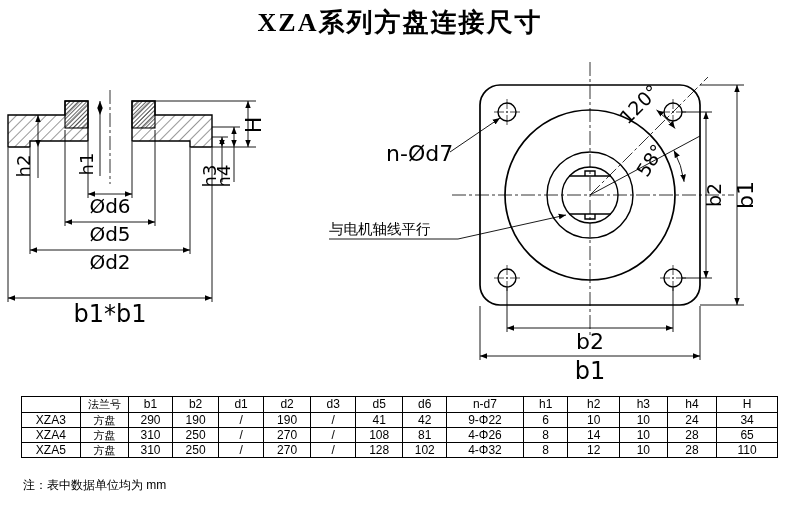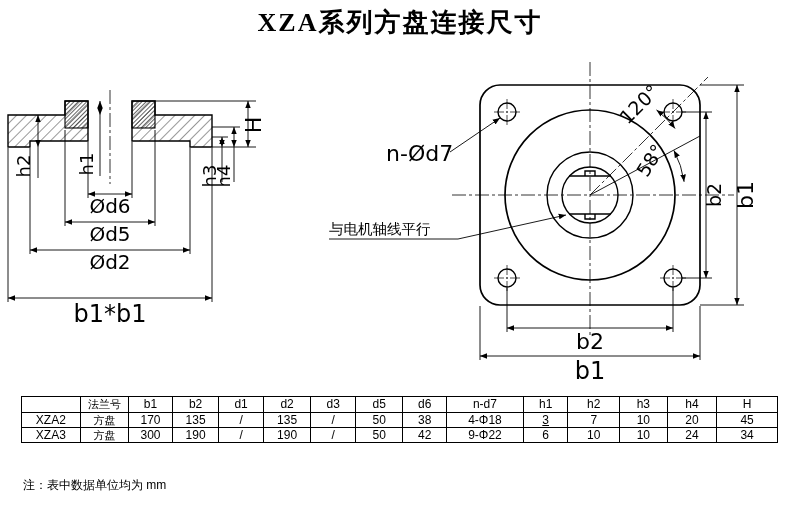--- a/index.html
+++ b/index.html
@@ -204,50 +204,67 @@
         <th>n-d7</th>
         <th>h1</th>
         <th>h2</th>
         <th>h3</th>
         <th>h4</th>
         <th>H</th>
       </tr>
     </thead>
     <tbody>
       <tr>
-        <td>XZA2</td>
-        <td class="cjk">方盘</td>
-        <td>170</td>
-        <td>135</td>
-        <td>/</td>
-        <td>135</td>
-        <td>/</td>
-        <td>50</td>
-        <td>38</td>
-        <td>4-Φ18</td>
-        <td class="u">3</td>
-        <td>7</td>
-        <td>10</td>
-        <td>20</td>
-        <td>45</td>
-      </tr>
-      <tr>
         <td>XZA3</td>
         <td class="cjk">方盘</td>
-        <td>300</td>
+        <td>290</td>
         <td>190</td>
         <td>/</td>
         <td>190</td>
         <td>/</td>
-        <td>50</td>
+        <td>41</td>
         <td>42</td>
         <td>9-Φ22</td>
         <td>6</td>
         <td>10</td>
         <td>10</td>
         <td>24</td>
         <td>34</td>
       </tr>
+      <tr>
+        <td>XZA4</td>
+        <td class="cjk">方盘</td>
+        <td>310</td>
+        <td>250</td>
+        <td>/</td>
+        <td>270</td>
+        <td>/</td>
+        <td>108</td>
+        <td>81</td>
+        <td>4-Φ26</td>
+        <td>8</td>
+        <td>14</td>
+        <td>10</td>
+        <td>28</td>
+        <td>65</td>
+      </tr>
+      <tr>
+        <td>XZA5</td>
+        <td class="cjk">方盘</td>
+        <td>310</td>
+        <td>250</td>
+        <td>/</td>
+        <td>270</td>
+        <td>/</td>
+        <td>128</td>
+        <td>102</td>
+        <td>4-Φ32</td>
+        <td>8</td>
+        <td>12</td>
+        <td>10</td>
+        <td>28</td>
+        <td>110</td>
+      </tr>
     </tbody>
   </table>
 </div>
 
 <div class="footnote">注：表中数据单位均为 mm</div>
 
 </body></html>

